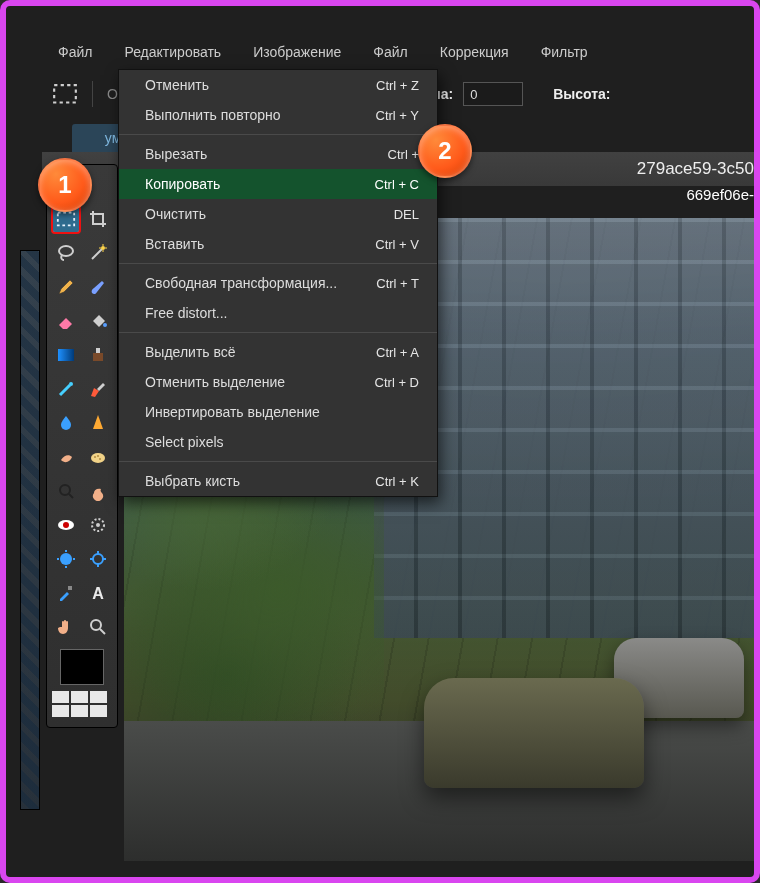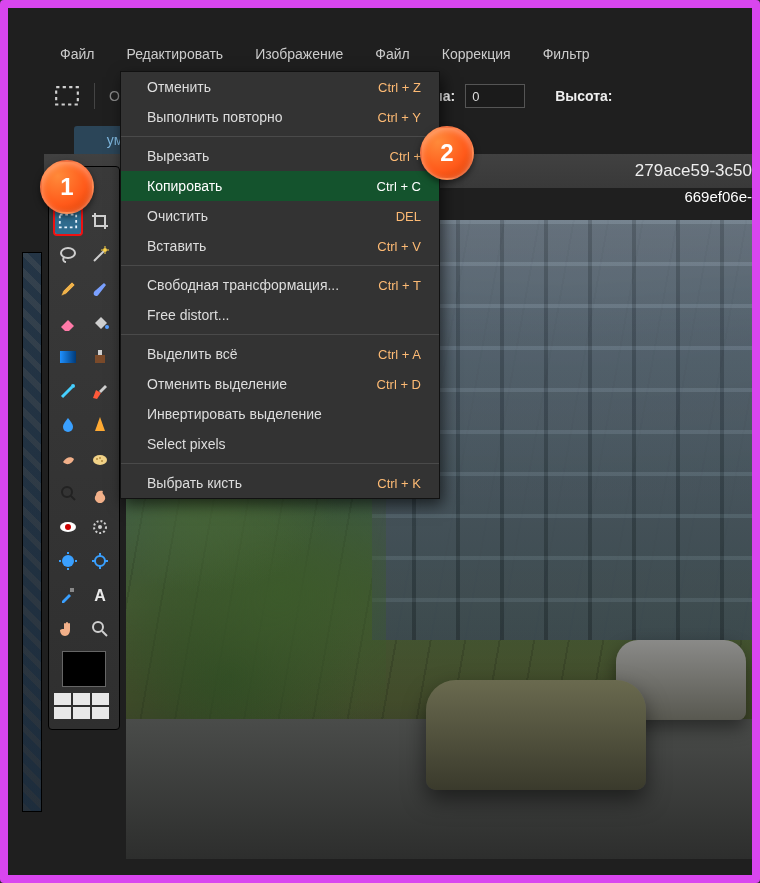--- a/index.html
+++ b/index.html
@@ -1,20 +1,20 @@
 <!DOCTYPE html>
 <html><head>
 <meta charset="utf-8">
 <style>
   * { box-sizing: border-box; margin: 0; padding: 0; font-family: Arial, sans-serif; user-select: none; }
   html, body { width: 760px; height: 883px; overflow: hidden; }
   body { background: #2a2a2a; position: relative; }
 
   .outer {
-    position: absolute; inset: 0; border: 8px solid #d946ef; border-radius: 4px;
+    position: absolute; inset: 0; border: 6px solid #d946ef; border-radius: 10px;
     background: #1f1f1f;
   }
 
   .menubar {
     position: absolute; left: 36px; top: 30px; right: 0; height: 32px;
     display: flex; align-items: center; gap: 0; color: #ccc; font-size: 14px;
   }
   .menubar span.item { padding: 6px 16px; cursor: default; }
 
   .toolbar {
@@ -98,21 +98,21 @@
   .minigrid div { width:17px; height:12px; background:#e8e8e8; }
 
   .dropdown {
     position:absolute; left:112px; top:63px; width:320px;
     background:#333; border:1px solid #111; box-shadow: 3px 6px 14px rgba(0,0,0,0.6);
     color:#ddd; font-size:14px;
   }
   .dropdown .mi { display:flex; justify-content:space-between; align-items:center; padding:7px 18px 7px 26px; }
   .dropdown .mi.sel { background:#14532d; color:#fff; }
   .dropdown .msep { height:1px; background:#4a4a4a; margin:4px 0; }
-  .dropdown .sc { color:#fdba74; font-size:13px; }
+  .dropdown .sc { color:#e5e5e5; font-size:13px; }
   .dropdown .mi.sel .sc { color:#fff; }
 
   .callout {
     position:absolute; width:54px; height:54px; border-radius:50%;
     background:radial-gradient(circle at 32% 28%, #ff8a3a, #ff5a1a 58%, #d23d05 100%);
     box-shadow: 0 3px 6px rgba(0,0,0,0.5), inset 0 2px 6px rgba(255,255,255,0.35);
     color:#fff; font-weight:bold; font-size:24px; display:flex; align-items:center; justify-content:center;
     border:2px solid #fff3;
   }
 

